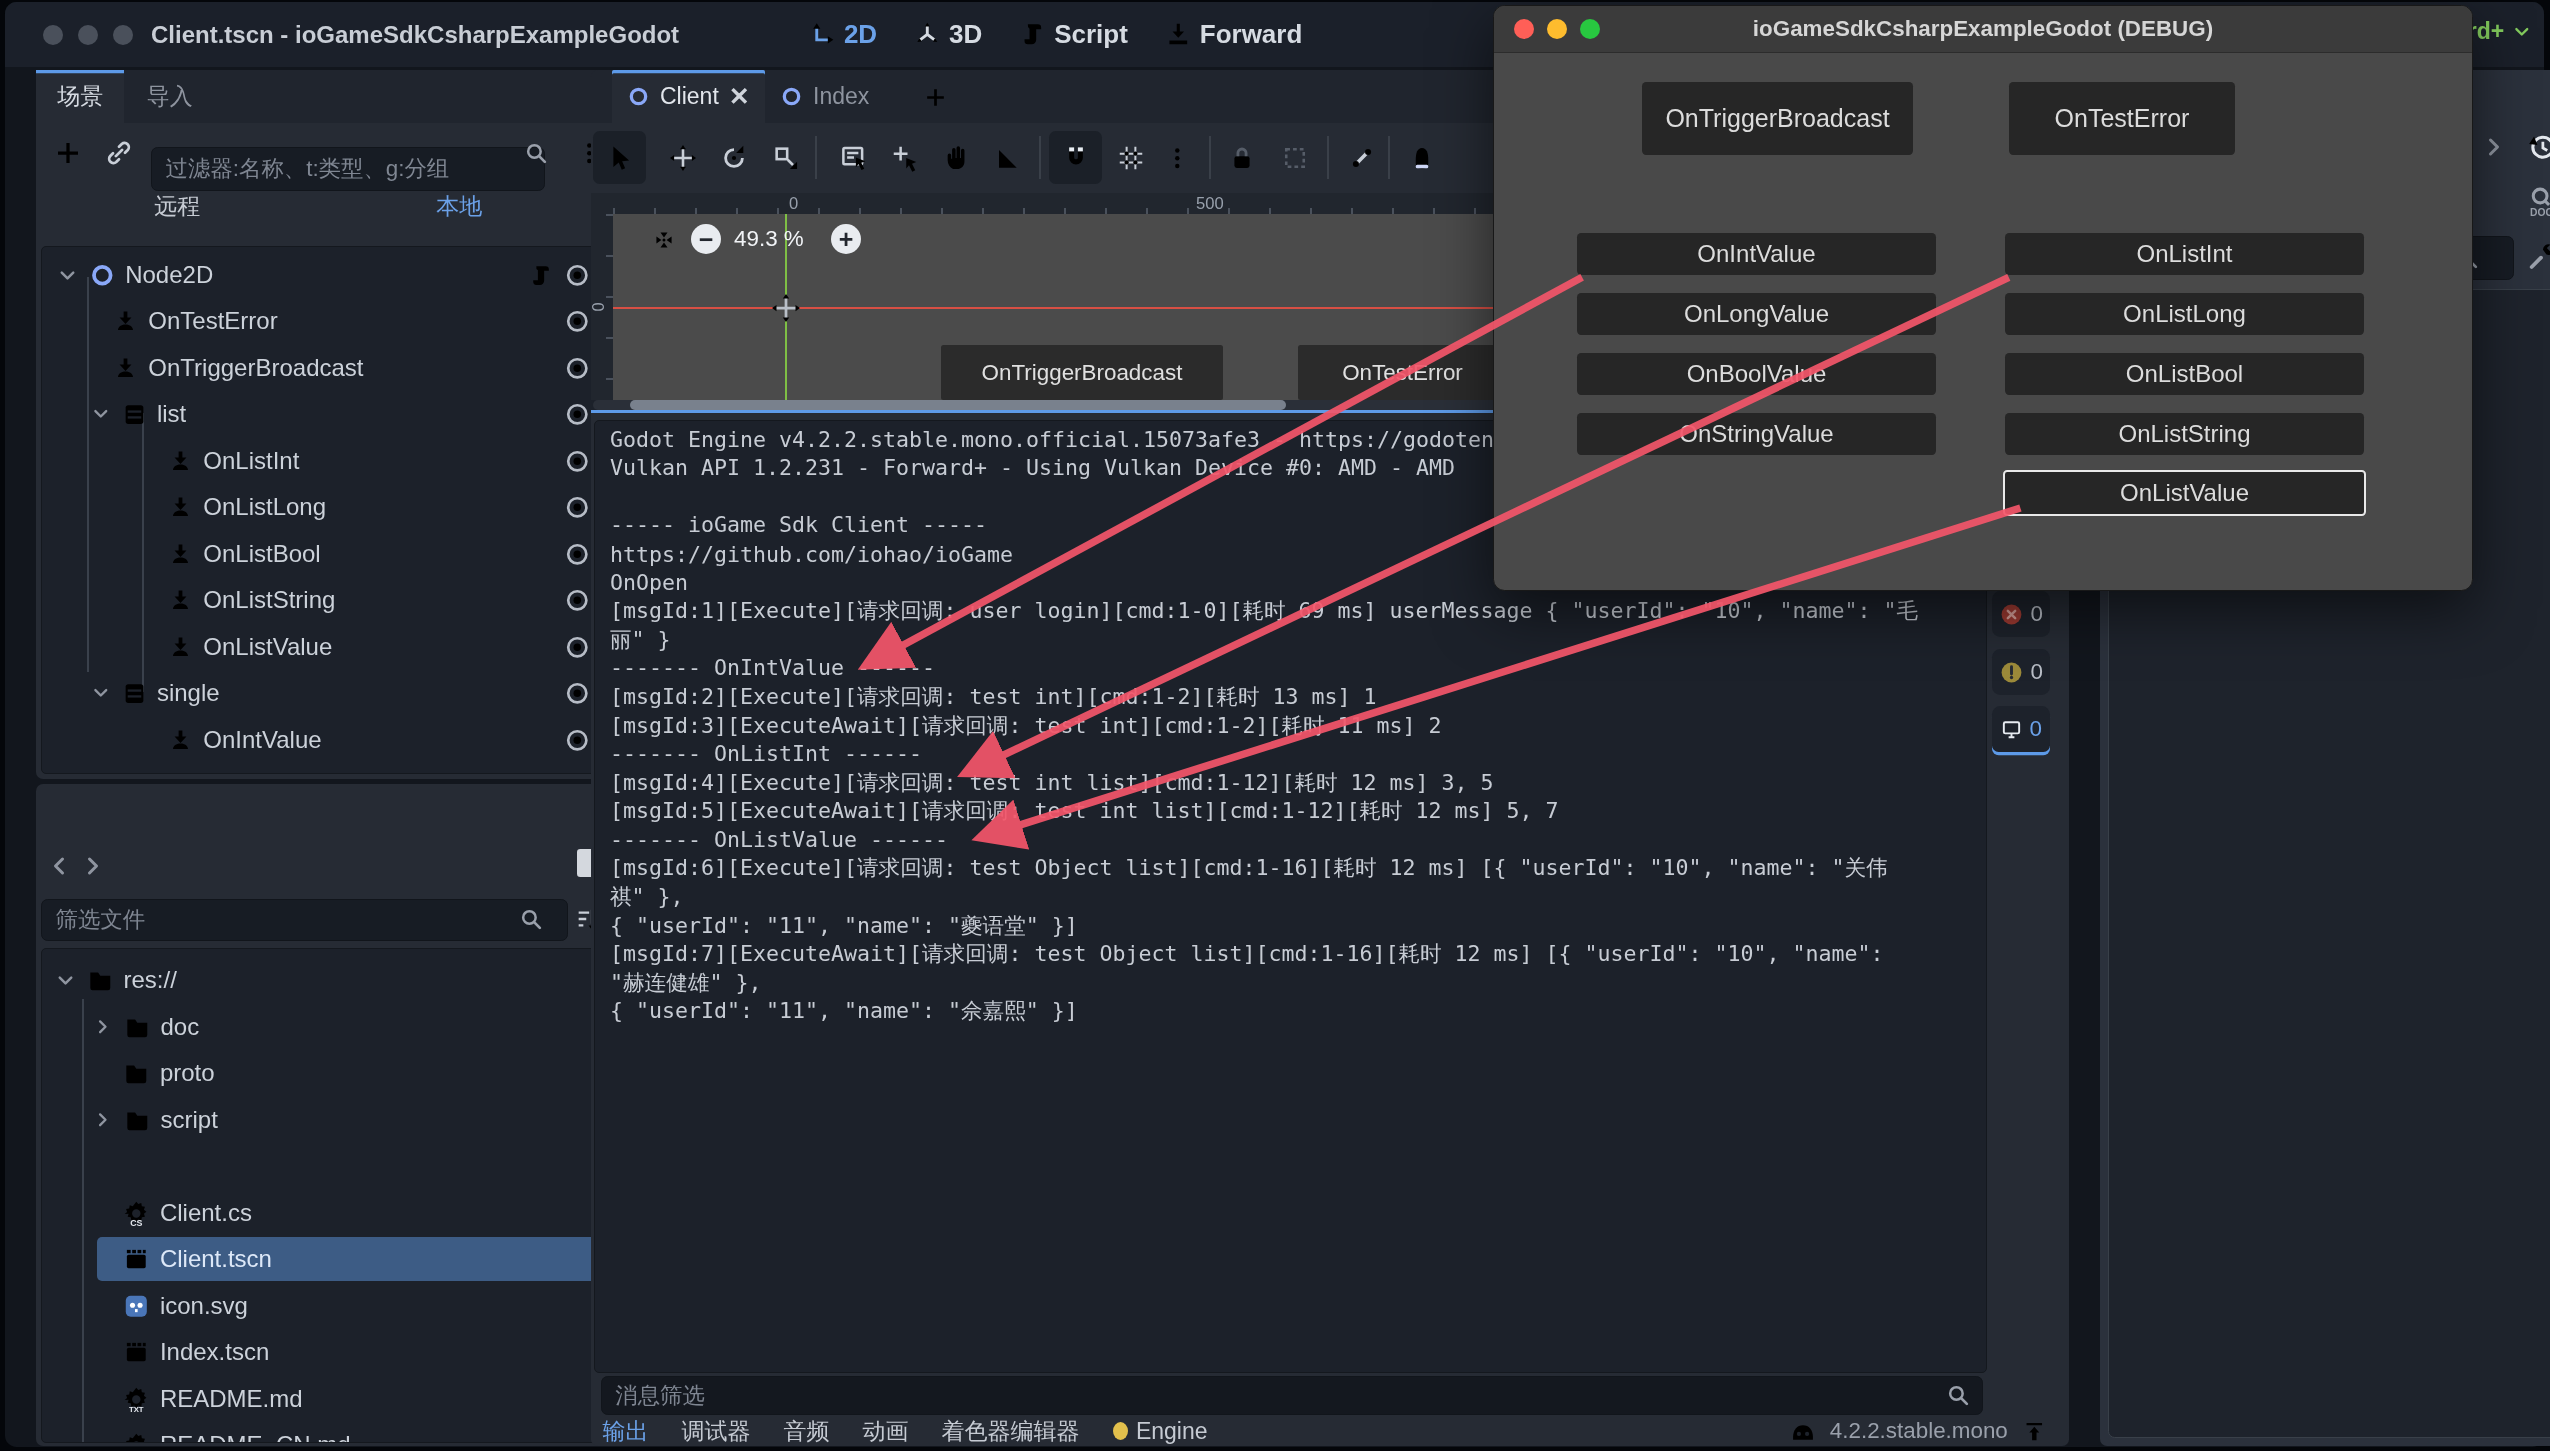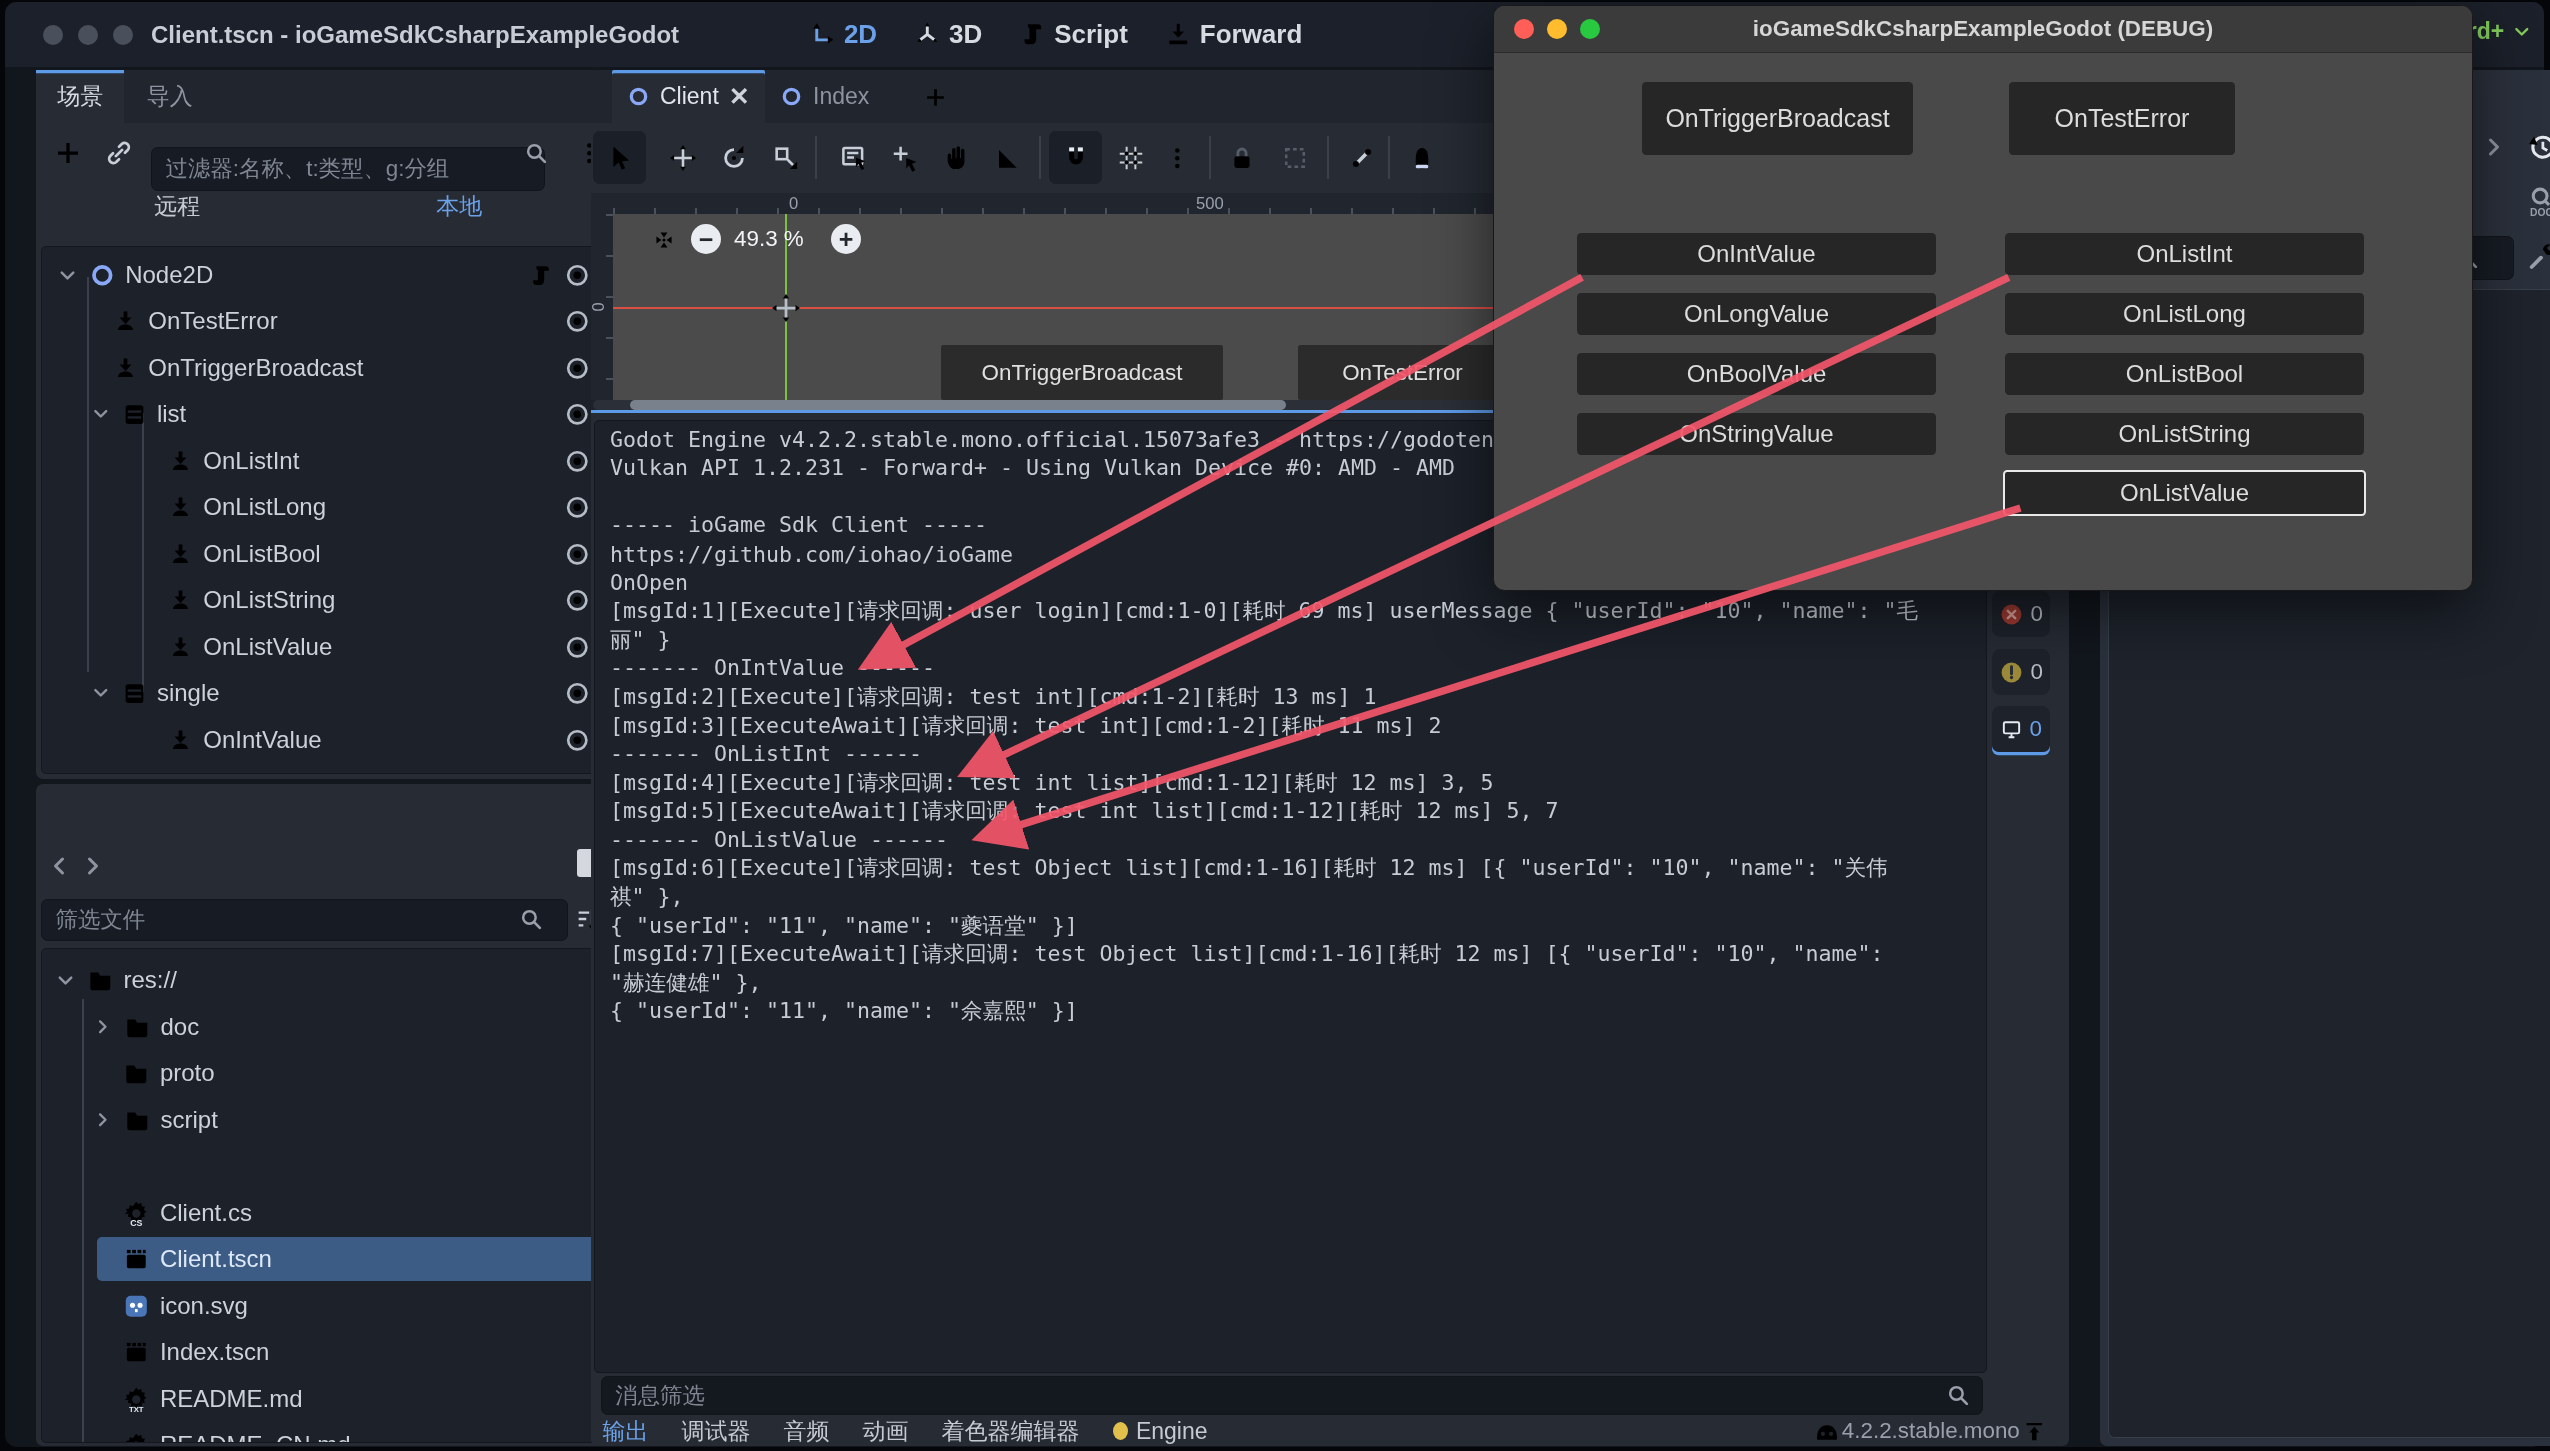--- a/index.html
+++ b/index.html
@@ -780,21 +780,21 @@
     <span class="bbar-item">
         <span>动画</span>
       </span>
     <span class="bbar-item">
         <span>着色器编辑器</span>
       </span>
     <span class="bbar-item">
       <span style="width:15px;height:18px;background:#e2c04c;border-radius:50%;display:inline-block"></span>
       <span>Engine</span>
     </span>
-    <span style="margin-left:auto;display:flex;align-items:center;gap:1px;margin-right:21.6px">
+    <span style="margin-left:auto;display:flex;align-items:center;gap:13px;margin-right:21.6px">
       <svg class="ic" width="28" height="28" style="color:#6a7078" viewBox="0 0 34 34">
           <use href="#i-godothead"></use>
         </svg>
       <span style="font-size:22.4px;color:#9aa0ab">4.2.2.stable.mono</span>
       <svg class="ic" width="26.6" height="26.6" style="color:#c9ced6" viewBox="0 0 32 32">
           <use href="#i-uppanel"></use>
         </svg>
     </span>
   </div>
 

